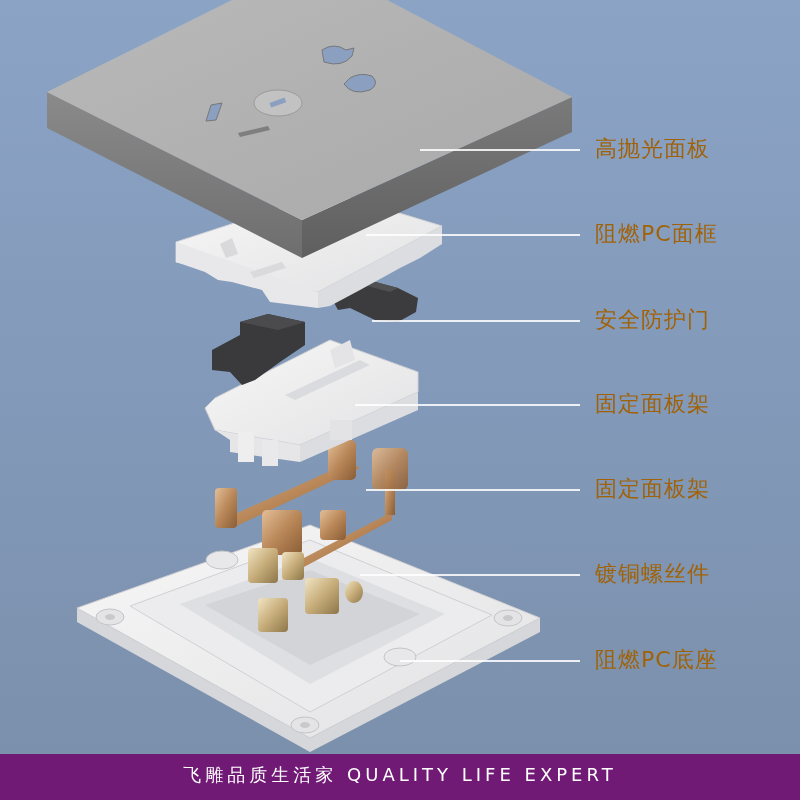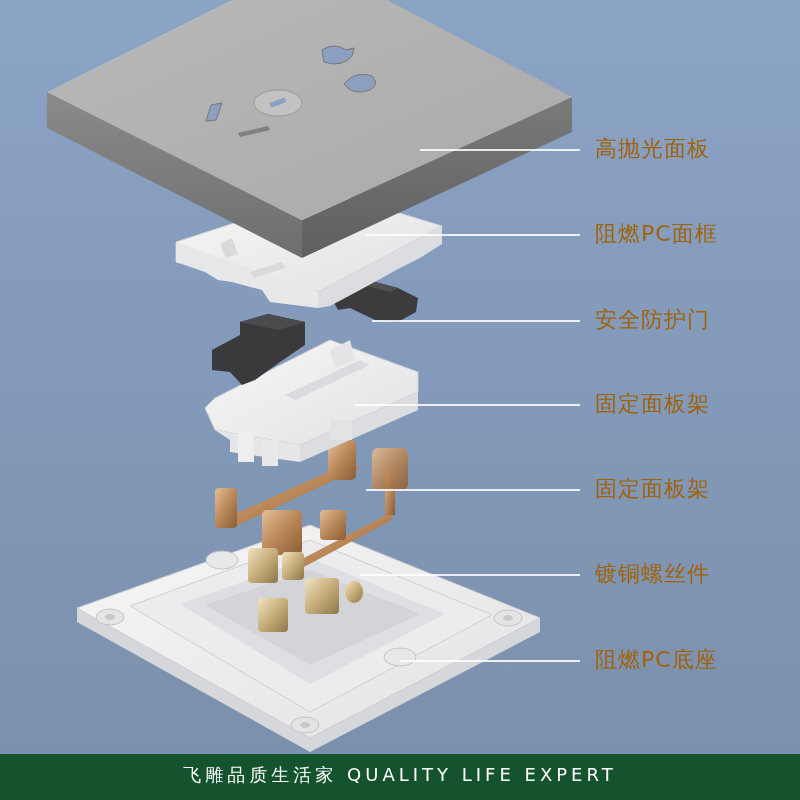--- a/index.html
+++ b/index.html
@@ -12,21 +12,21 @@
   .stage svg { position: absolute; left: 0; top: 0; }
   .leader {
     position: absolute; height: 1.5px; background: rgba(255,255,255,0.85);
   }
   .label {
     position: absolute; left: 595px; color: #a16207; font-size: 22px;
     letter-spacing: 1px; line-height: 26px; white-space: nowrap;
   }
   .footer {
     position: absolute; left: 0; top: 754px; width: 800px; height: 46px;
-    background: #14532d; color: #fff; text-align: center;
+    background: #701a75; color: #fff; text-align: center;
     font-size: 18px; line-height: 42px; letter-spacing: 4px;
   }
 </style>
 </head>
 <body>
 
 <div class="stage">
   <svg width="800" height="754" viewBox="0 0 800 754">
     <defs>
       <linearGradient id="plateTop" x1="0" y1="0" x2="1" y2="1">

